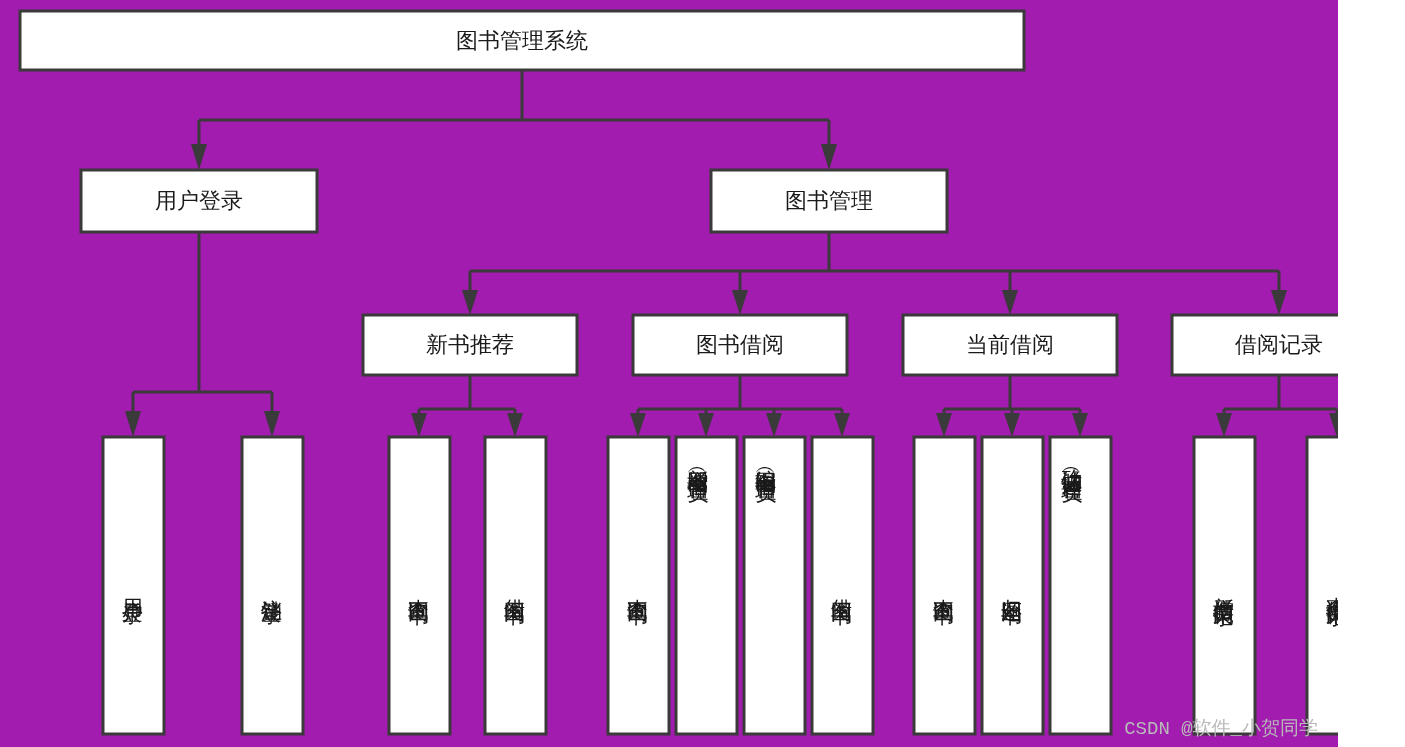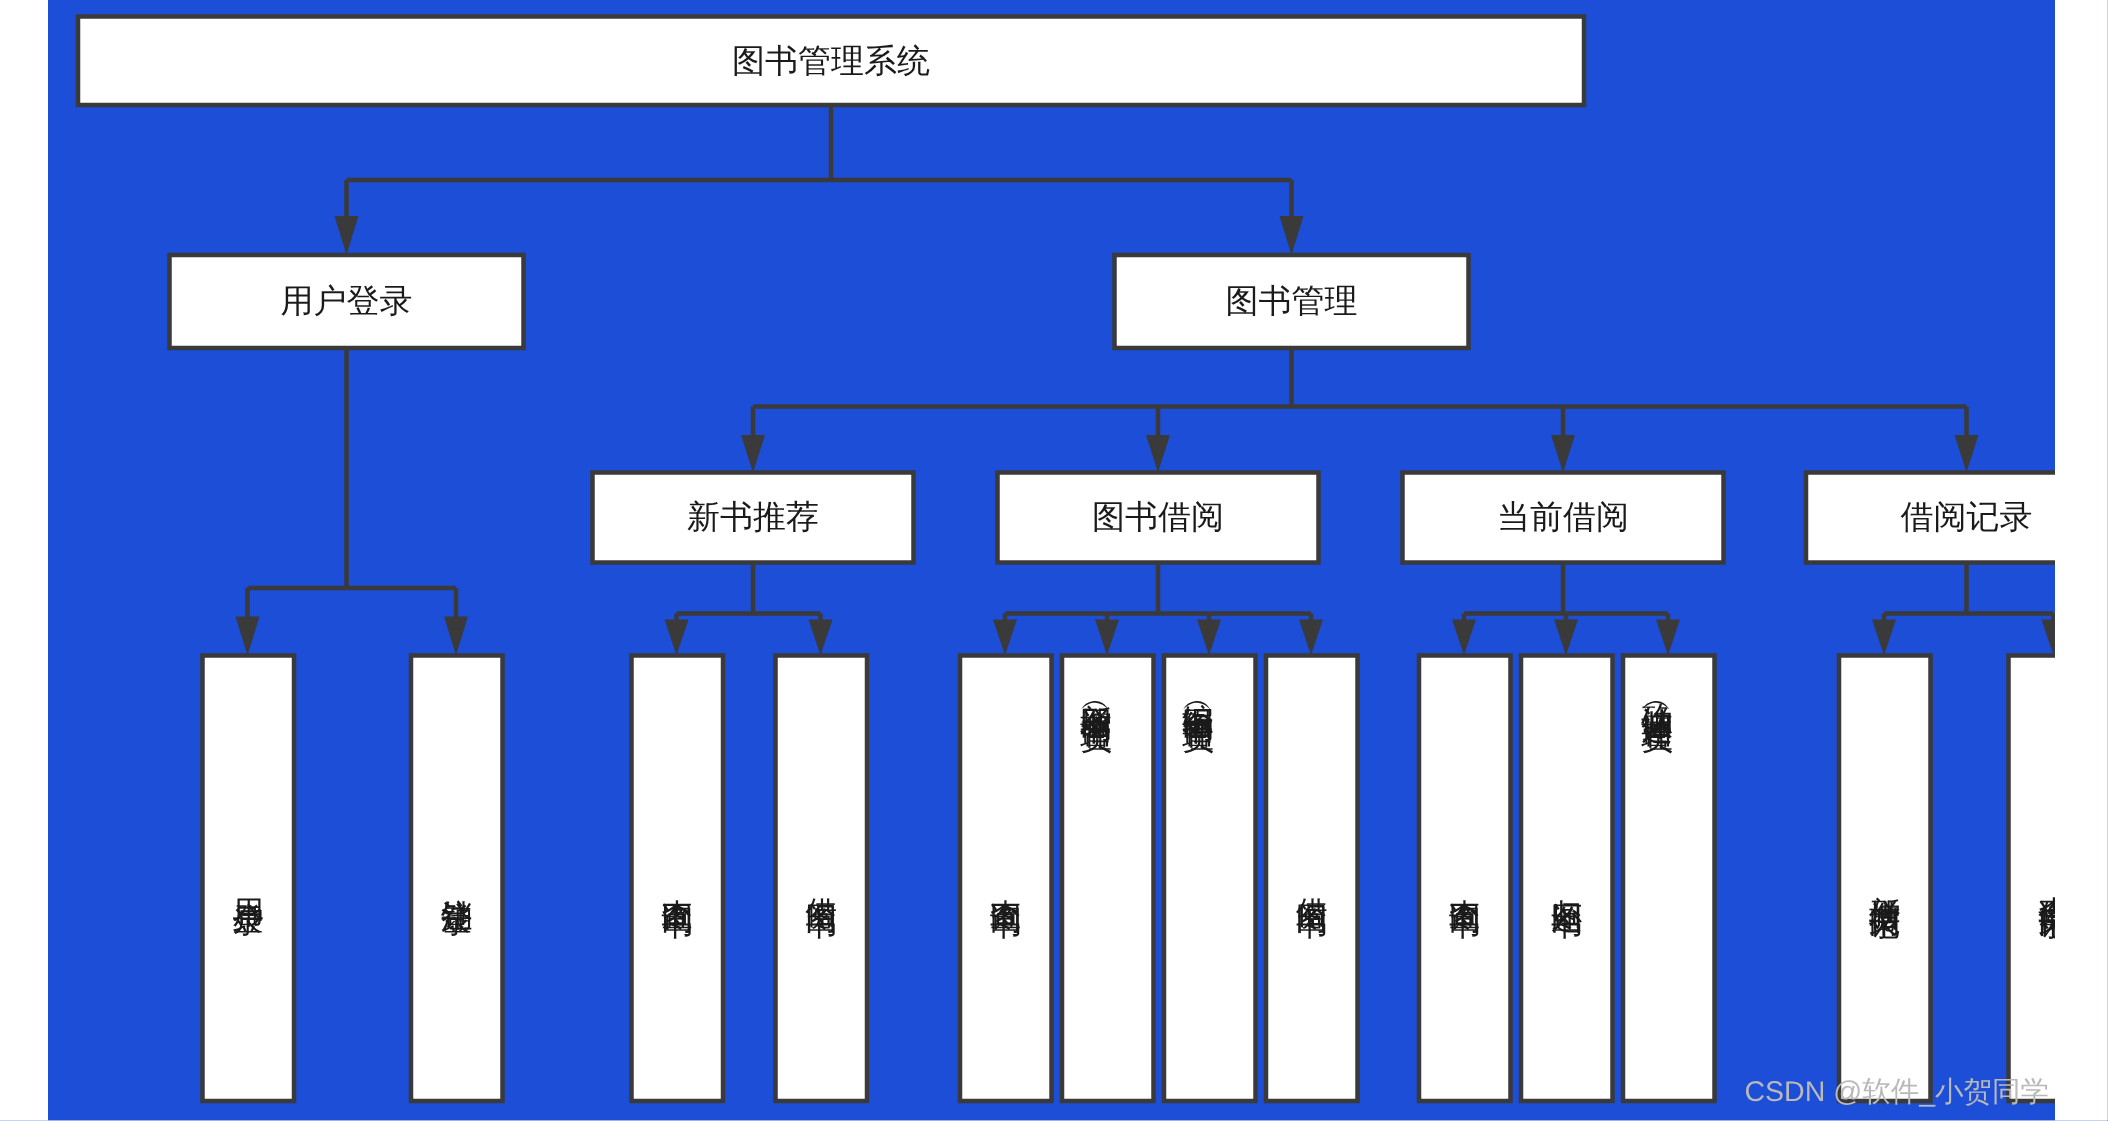--- a/index.html
+++ b/index.html
@@ -8,23 +8,22 @@
     padding: 0;
     background: #ffffff;
   }
   body {
     font-family: "Liberation Sans", "DejaVu Sans", sans-serif;
   }
   #diagram-root {
     position: relative;
     width: 1338px;
     height: 747px;
-    background: #1d4ed8;
+    background: #a21caf;
     overflow: hidden;
-    margin-left: 32px;
   }
   svg#tree-svg {
     position: absolute;
     left: 0;
     top: 0;
     width: 1405px;
     height: 747px;
     display: block;
   }
   .node-box {
@@ -53,23 +52,23 @@
     font-family: "Liberation Sans", "DejaVu Sans", sans-serif;
     font-size: 21px;
     fill: #1a1a1a;
     writing-mode: vertical-rl;
     text-orientation: upright;
     text-anchor: middle;
     letter-spacing: 2px;
   }
   .watermark-text {
     position: absolute;
-    right: 4px;
+    right: 20px;
     bottom: 6px;
-    font-family: Liberation Sans, sans-serif;
+    font-family: Liberation Mono, monospace;
     font-size: 19px;
     color: #b9b9b9;
     white-space: nowrap;
     user-select: none;
   }
 </style>
 </head>
 <body>
 
 <div id="diagram-root">

